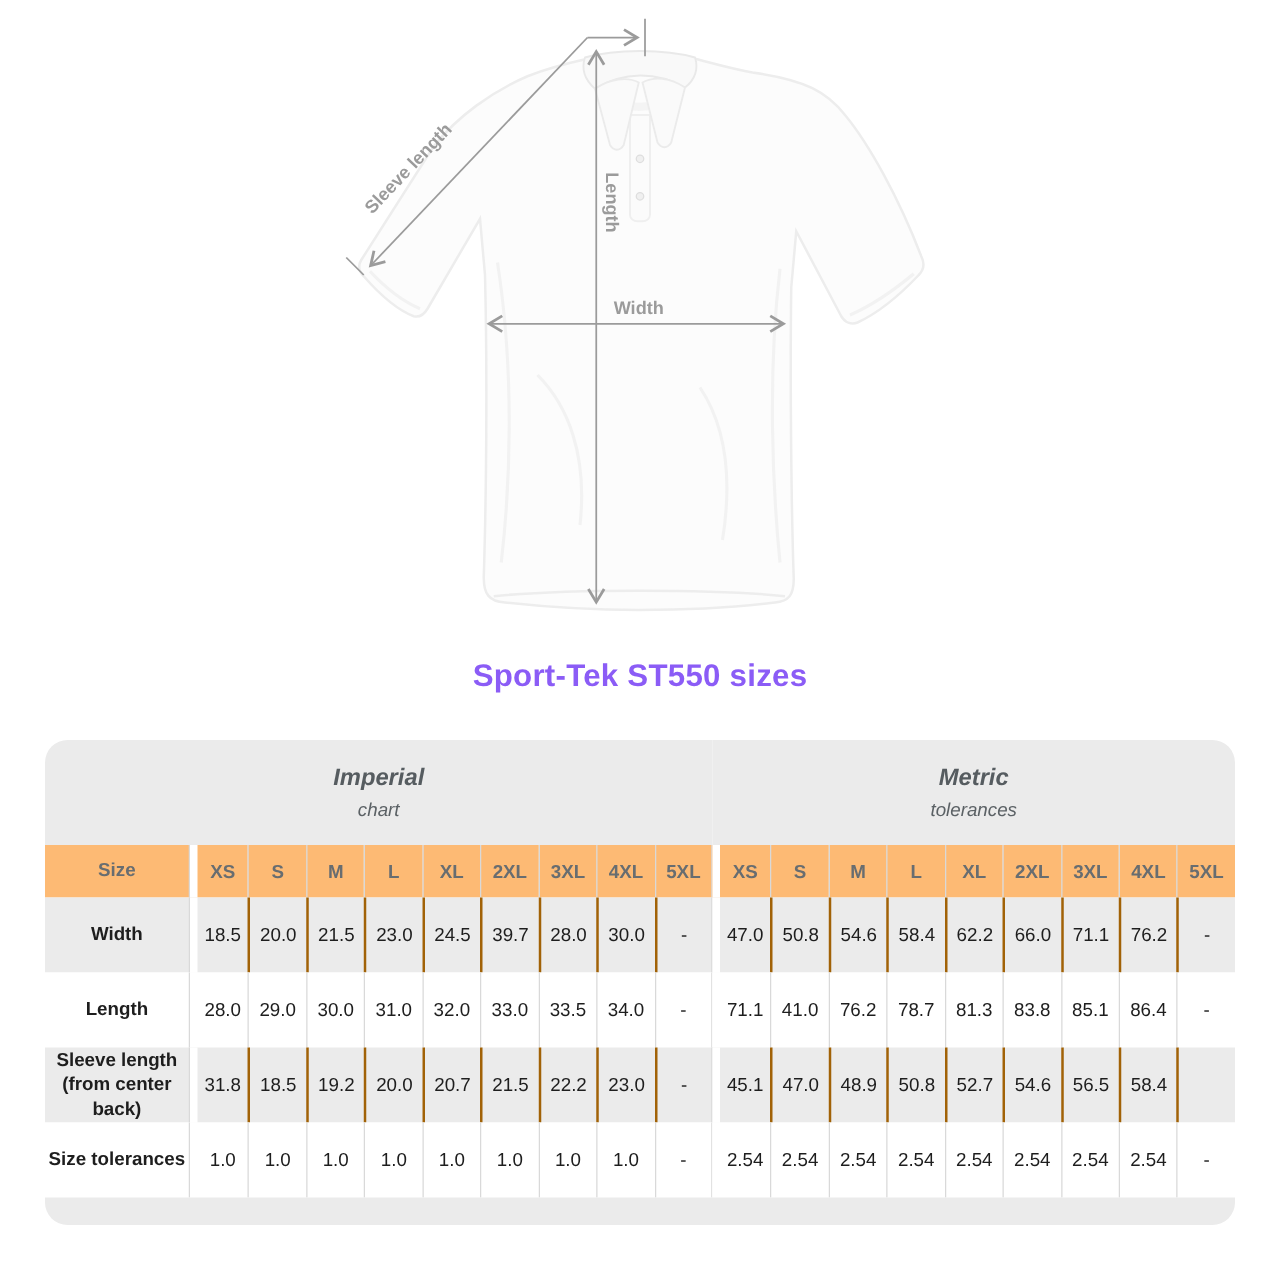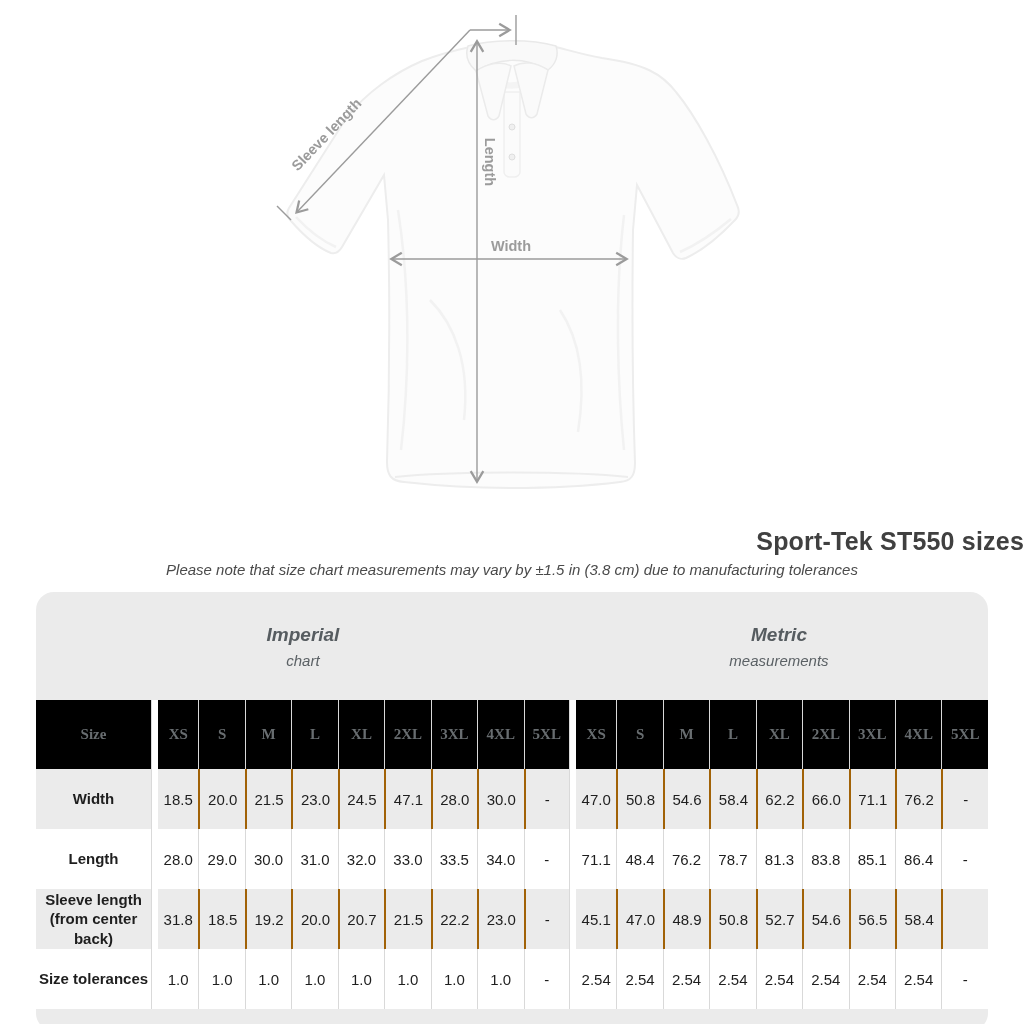--- a/index.html
+++ b/index.html
@@ -4,37 +4,37 @@
 <style>
   html,body{margin:0;padding:0;}
   body{
     width:1024px;height:1024px;position:relative;background:#ffffff;
     font-family:"Liberation Sans", sans-serif;overflow:hidden;
   }
   
   .diagram{position:absolute;top:0;left:0;width:1024px;height:512px;}
   
   .title-block{position:absolute;top:527px;left:0;width:1024px;text-align:center;}
-  .title-block h1{margin:0;font-size:25px;font-weight:bold;color:#404040;letter-spacing:.2px;text-align:right;}
+  .title-block h1{margin:0;font-size:25px;font-weight:bold;color:#8b5cf6;letter-spacing:.2px;}
   .title-block .note{margin-top:5px;font-style:italic;font-size:15px;color:#4a4a4a;}
   
   .table-wrap{
     position:absolute;top:592px;left:36px;width:952px;
     border-radius:18px;overflow:hidden;background:#ffffff;
   }
   table.size-table{
     width:100%;border-collapse:separate;border-spacing:0;table-layout:fixed;
   }
   .size-table th,.size-table td{
     padding:0;text-align:center;vertical-align:middle;box-sizing:border-box;
   }
-  tr.band-row th{background:#ebebeb;height:108px;font-weight:normal;}
+  tr.band-row th{background:#ebebeb;height:84px;font-weight:normal;}
   .unit-label{font-size:19px;font-weight:bold;font-style:italic;color:#565c60;}
   .unit-sub{margin-top:6px;font-size:15px;font-style:italic;color:#5b6165;}
-  tr.size-row td{background:#000000;height:69px;font-family:Liberation Serif, serif;}
+  tr.size-row td{background:#fdba74;height:42px;}
   td.szh{font-size:15px;font-weight:bold;color:#686d70;}
   td.rowlabel{
     font-size:14px;font-weight:bold;color:#686d70;white-space:pre-line;line-height:1.3;
     padding:0 2px;
   }
   tr.data-row td{height:60px;font-size:15px;color:#1e1e1e;}
   tr.gray td{background:#ebebeb;}
   tr.white td{background:#ffffff;}
   
   .size-table td{border-left:1px solid #d9d9d9;}
@@ -96,21 +96,20 @@
   </g>
   <g fill="#9b9b9b" font-family="Liberation Sans, sans-serif" font-size="14.5" font-weight="bold">
     <text x="330" y="138" text-anchor="middle" transform="rotate(-46.3 330 138)">Sleeve length</text>
     <text x="485" y="162" text-anchor="middle" transform="rotate(90 485 162)">Length</text>
     <text x="511" y="251" text-anchor="middle">Width</text>
   </g>
 </svg>
 
 <div class="title-block">
   <h1>Sport-Tek ST550 sizes</h1>
-  <div class="note">Please note that size chart measurements may vary by ±1.5 in (3.8 cm) due to manufacturing tolerances</div>
 </div>
 
 <div class="table-wrap">
   <table class="size-table">
     <colgroup id="cols">
         <col style="width: 116px;">
         <col>
         <col>
         <col>
         <col>
@@ -130,21 +129,21 @@
         <col>
       </colgroup>
     <thead>
       <tr class="band-row">
         <th colspan="10">
           <div class="unit-label">Imperial</div>
           <div class="unit-sub">chart</div>
         </th>
         <th colspan="9">
           <div class="unit-label">Metric</div>
-          <div class="unit-sub">measurements</div>
+          <div class="unit-sub">tolerances</div>
         </th>
       </tr>
       <tr class="size-row" id="size-row">
         <td class="rowlabel pre-major" style="font-size:15px">Size</td>
       <td class="szh major">XS</td>
           <td class="szh">S</td>
           <td class="szh">M</td>
           <td class="szh">L</td>
           <td class="szh">XL</td>
           <td class="szh">2XL</td>
@@ -163,21 +162,21 @@
         </tr>
     </thead>
     <tbody id="table-body">
         <tr class="data-row gray">
           <td class="rowlabel pre-major">Width</td>
           <td class="major">18.5</td>
           <td class="">20.0</td>
           <td class="">21.5</td>
           <td class="">23.0</td>
           <td class="">24.5</td>
-          <td class="">47.1</td>
+          <td class="">39.7</td>
           <td class="">28.0</td>
           <td class="">30.0</td>
           <td class=" pre-major">-</td>
           <td class="major">47.0</td>
           <td class="">50.8</td>
           <td class="">54.6</td>
           <td class="">58.4</td>
           <td class="">62.2</td>
           <td class="">66.0</td>
           <td class="">71.1</td>
@@ -189,21 +188,21 @@
           <td class="major">28.0</td>
           <td class="">29.0</td>
           <td class="">30.0</td>
           <td class="">31.0</td>
           <td class="">32.0</td>
           <td class="">33.0</td>
           <td class="">33.5</td>
           <td class="">34.0</td>
           <td class=" pre-major">-</td>
           <td class="major">71.1</td>
-          <td class="">48.4</td>
+          <td class="">41.0</td>
           <td class="">76.2</td>
           <td class="">78.7</td>
           <td class="">81.3</td>
           <td class="">83.8</td>
           <td class="">85.1</td>
           <td class="">86.4</td>
           <td class="">-</td>
         </tr>
         <tr class="data-row gray">
           <td class="rowlabel pre-major">Sleeve length

